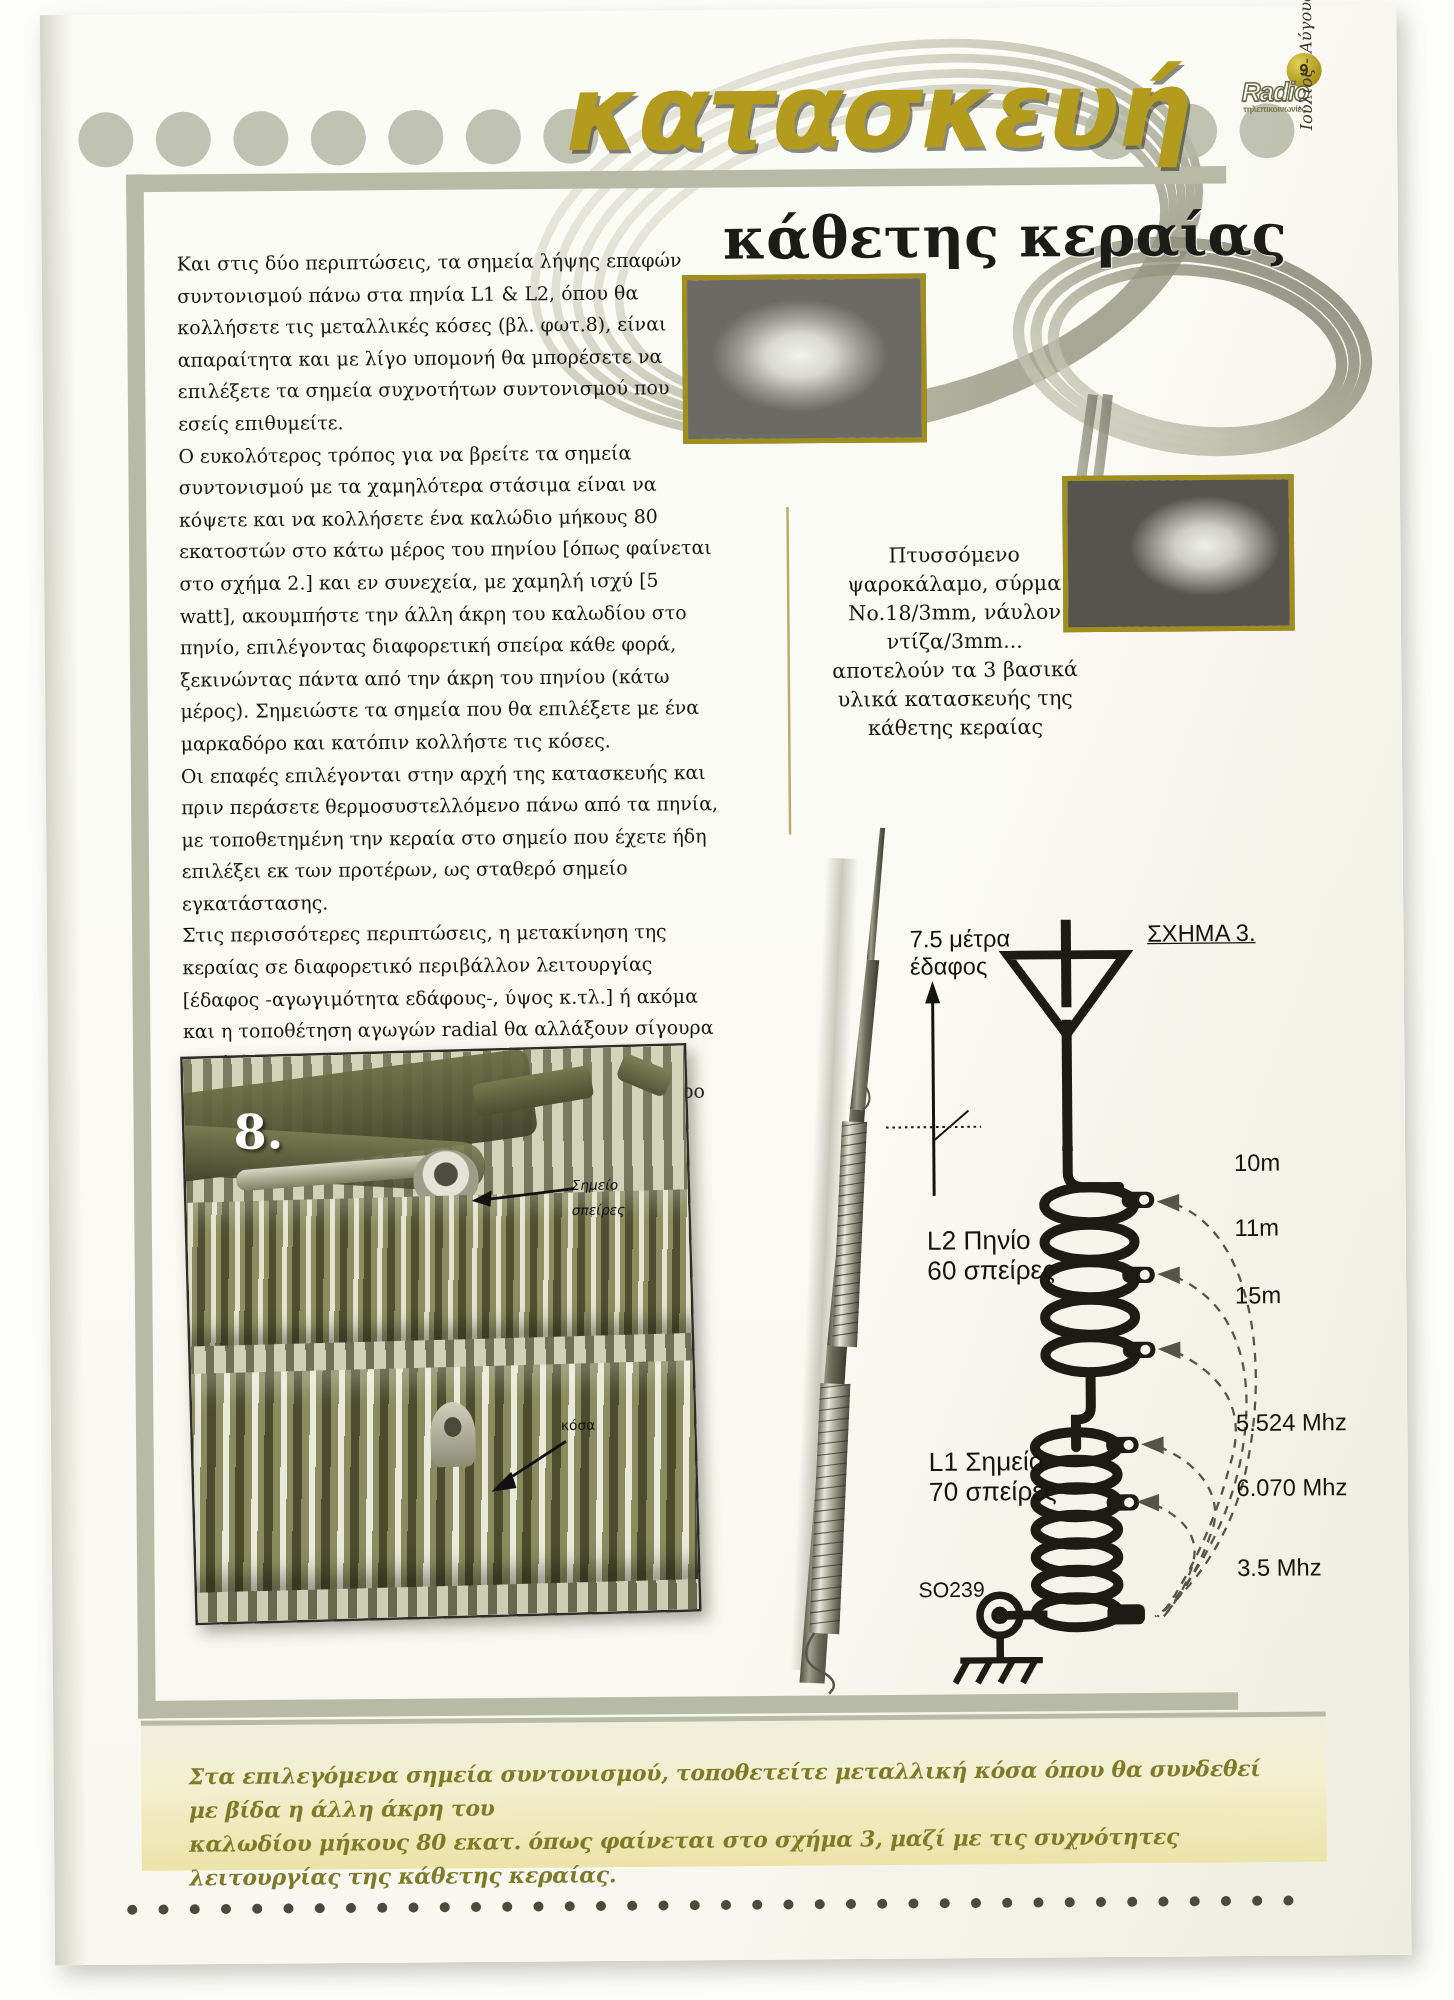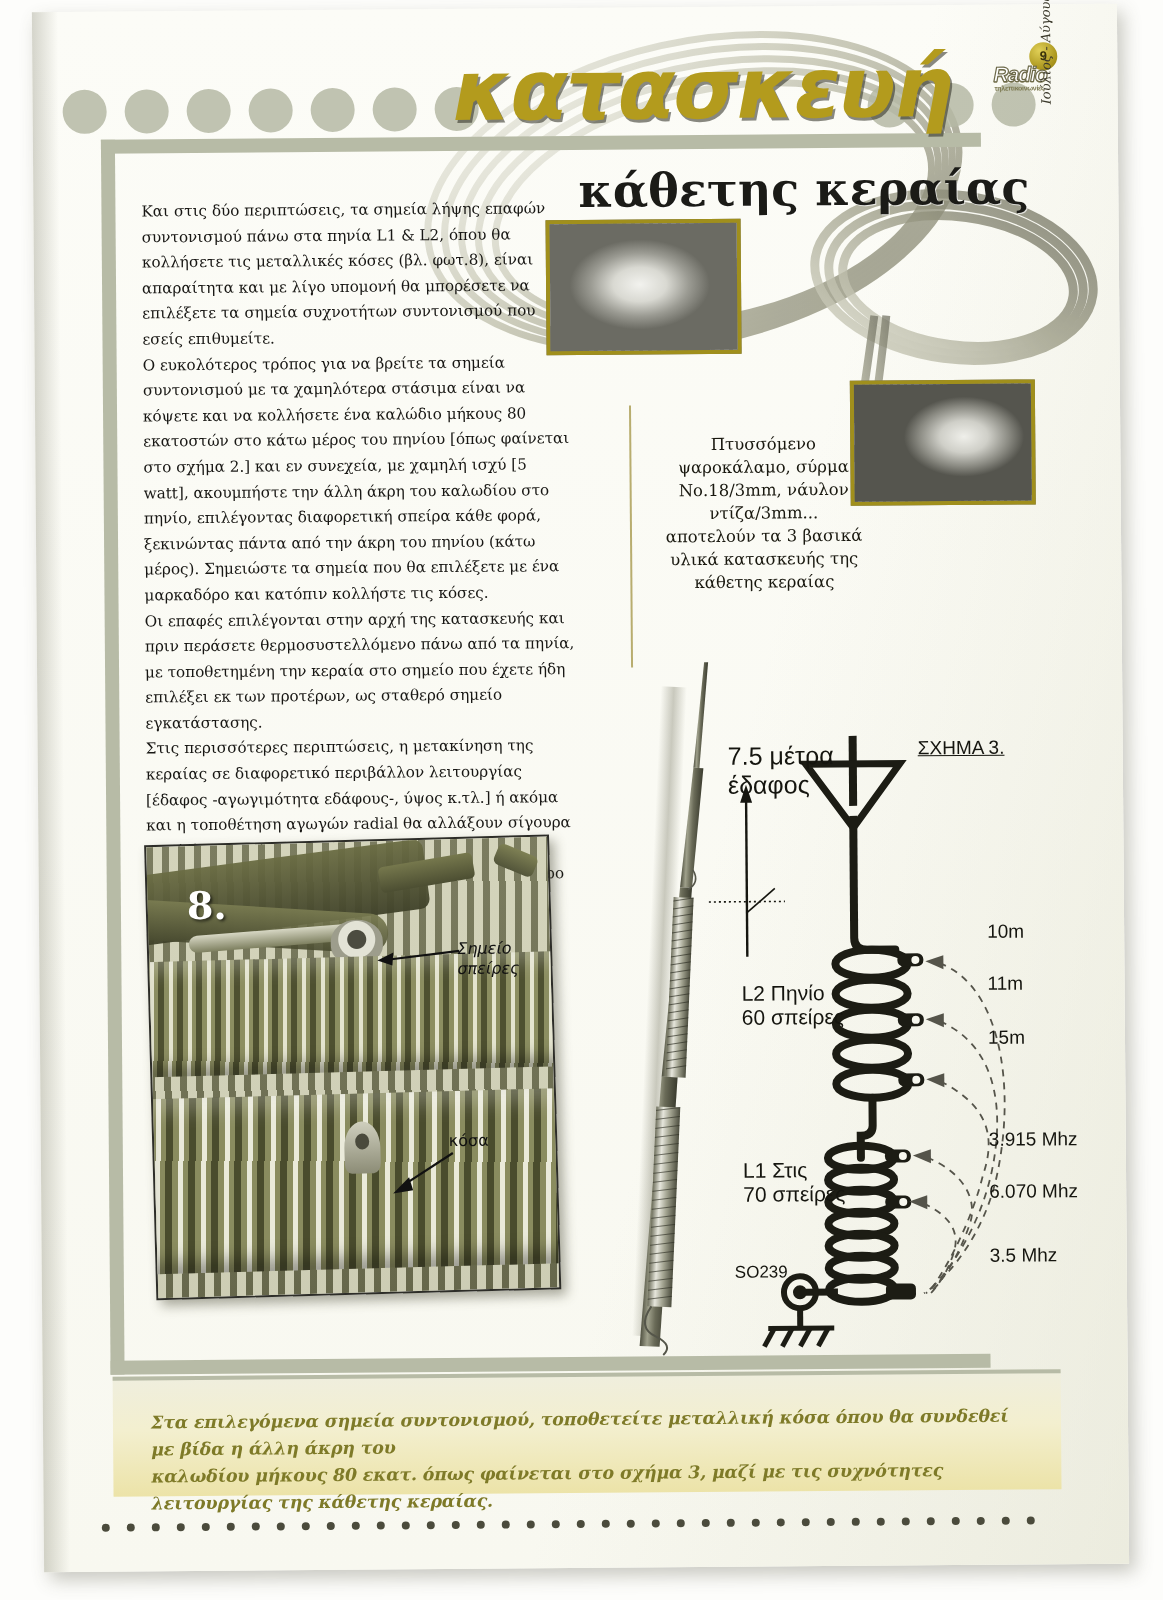--- a/index.html
+++ b/index.html
@@ -194,38 +194,38 @@
     content:""; position:absolute; left:11px; top:12px; width:14px; height:16px;
     background:#4a4a3c; border-radius:50%;
   }
   .p8-num {
     position:absolute; left:148px; top:872px;
     font-family:"DejaVu Serif", serif; font-size:38px; font-weight:700;
     color:#ffffff; text-shadow:2px 2px 3px rgba(0,0,0,.6);
   }
   .anno {
     position:absolute; font-family:"DejaVu Sans", sans-serif;
-    font-size:16px; color:#111; line-height:20px;
+    font-size:11px; color:#111; line-height:20px;
   }
   #anno-connect { left:418px; top:930px; font-style:italic; }
   #anno-kosa { left:408px; top:1122px; }
   .arrow-svg { position:absolute; }
 
   
   #photo-rod {
     position:absolute; left:585px; top:650px; width:105px; height:700px;
   }
 
   
   #schematic { position:absolute; left:660px; top:700px; width:400px; height:650px; }
   .sch-label {
     position:absolute; font-family:"Liberation Sans", sans-serif;
     color:#15150f; line-height:1.15;
   }
-  #lbl-cable { left:690px; top:735px; font-size:25px; }
+  #lbl-cable { left:690px; top:735px; font-size:19px; }
   #lbl-figure { left:880px; top:732px; font-size:19px; text-decoration:underline; }
   #lbl-l2 { left:702px; top:975px; font-size:21px; }
   #lbl-l1 { left:702px; top:1152px; font-size:21px; }
   #lbl-so239 { left:693px; top:1256px; font-size:17px; }
   .freq { position:absolute; font-family:"Liberation Sans", sans-serif; font-size:19px; color:#15150f; }
   #f-10m  { left:948px; top:916px; }
   #f-11m  { left:948px; top:968px;text-align:right; }
   #f-15m  { left:948px; top:1022px; }
   #f-7040 { left:948px; top:1124px; }
   #f-6070 { left:948px; top:1176px; }
@@ -546,29 +546,29 @@
     <div class="sch-label" id="lbl-cable">
       <div>7.5 μέτρα</div>
       <div>έδαφος</div>
     </div>
     <div class="sch-label" id="lbl-figure">ΣΧΗΜΑ 3.</div>
     <div class="sch-label" id="lbl-l2">
       <div>L2 Πηνίο</div>
       <div>60 σπείρες</div>
     </div>
     <div class="sch-label" id="lbl-l1">
-      <div>L1 Στις</div>
+      <div>L1 Σημείο</div>
       <div>70 σπείρες</div>
     </div>
     <div class="sch-label" id="lbl-so239">SO239</div>
 
     <div class="freq" id="f-10m">10m</div>
     <div class="freq" id="f-11m">11m</div>
     <div class="freq" id="f-15m">15m</div>
-    <div class="freq" id="f-7040">3.915  Mhz</div>
+    <div class="freq" id="f-7040">5.524  Mhz</div>
     <div class="freq" id="f-6070">6.070  Mhz</div>
     <div class="freq" id="f-35">3.5 Mhz</div>
 
     <div class="banner"></div>
     <div class="banner-top-line"></div>
     <div class="banner-text">
       <div>Στα επιλεγόμενα σημεία συντονισμού, τοποθετείτε μεταλλική κόσα όπου θα συνδεθεί με βίδα η άλλη άκρη του</div>
       <div>καλωδίου μήκους 80 εκατ. όπως φαίνεται στο σχήμα 3, μαζί με τις συχνότητες λειτουργίας της κάθετης κεραίας.</div>
     </div>
 

